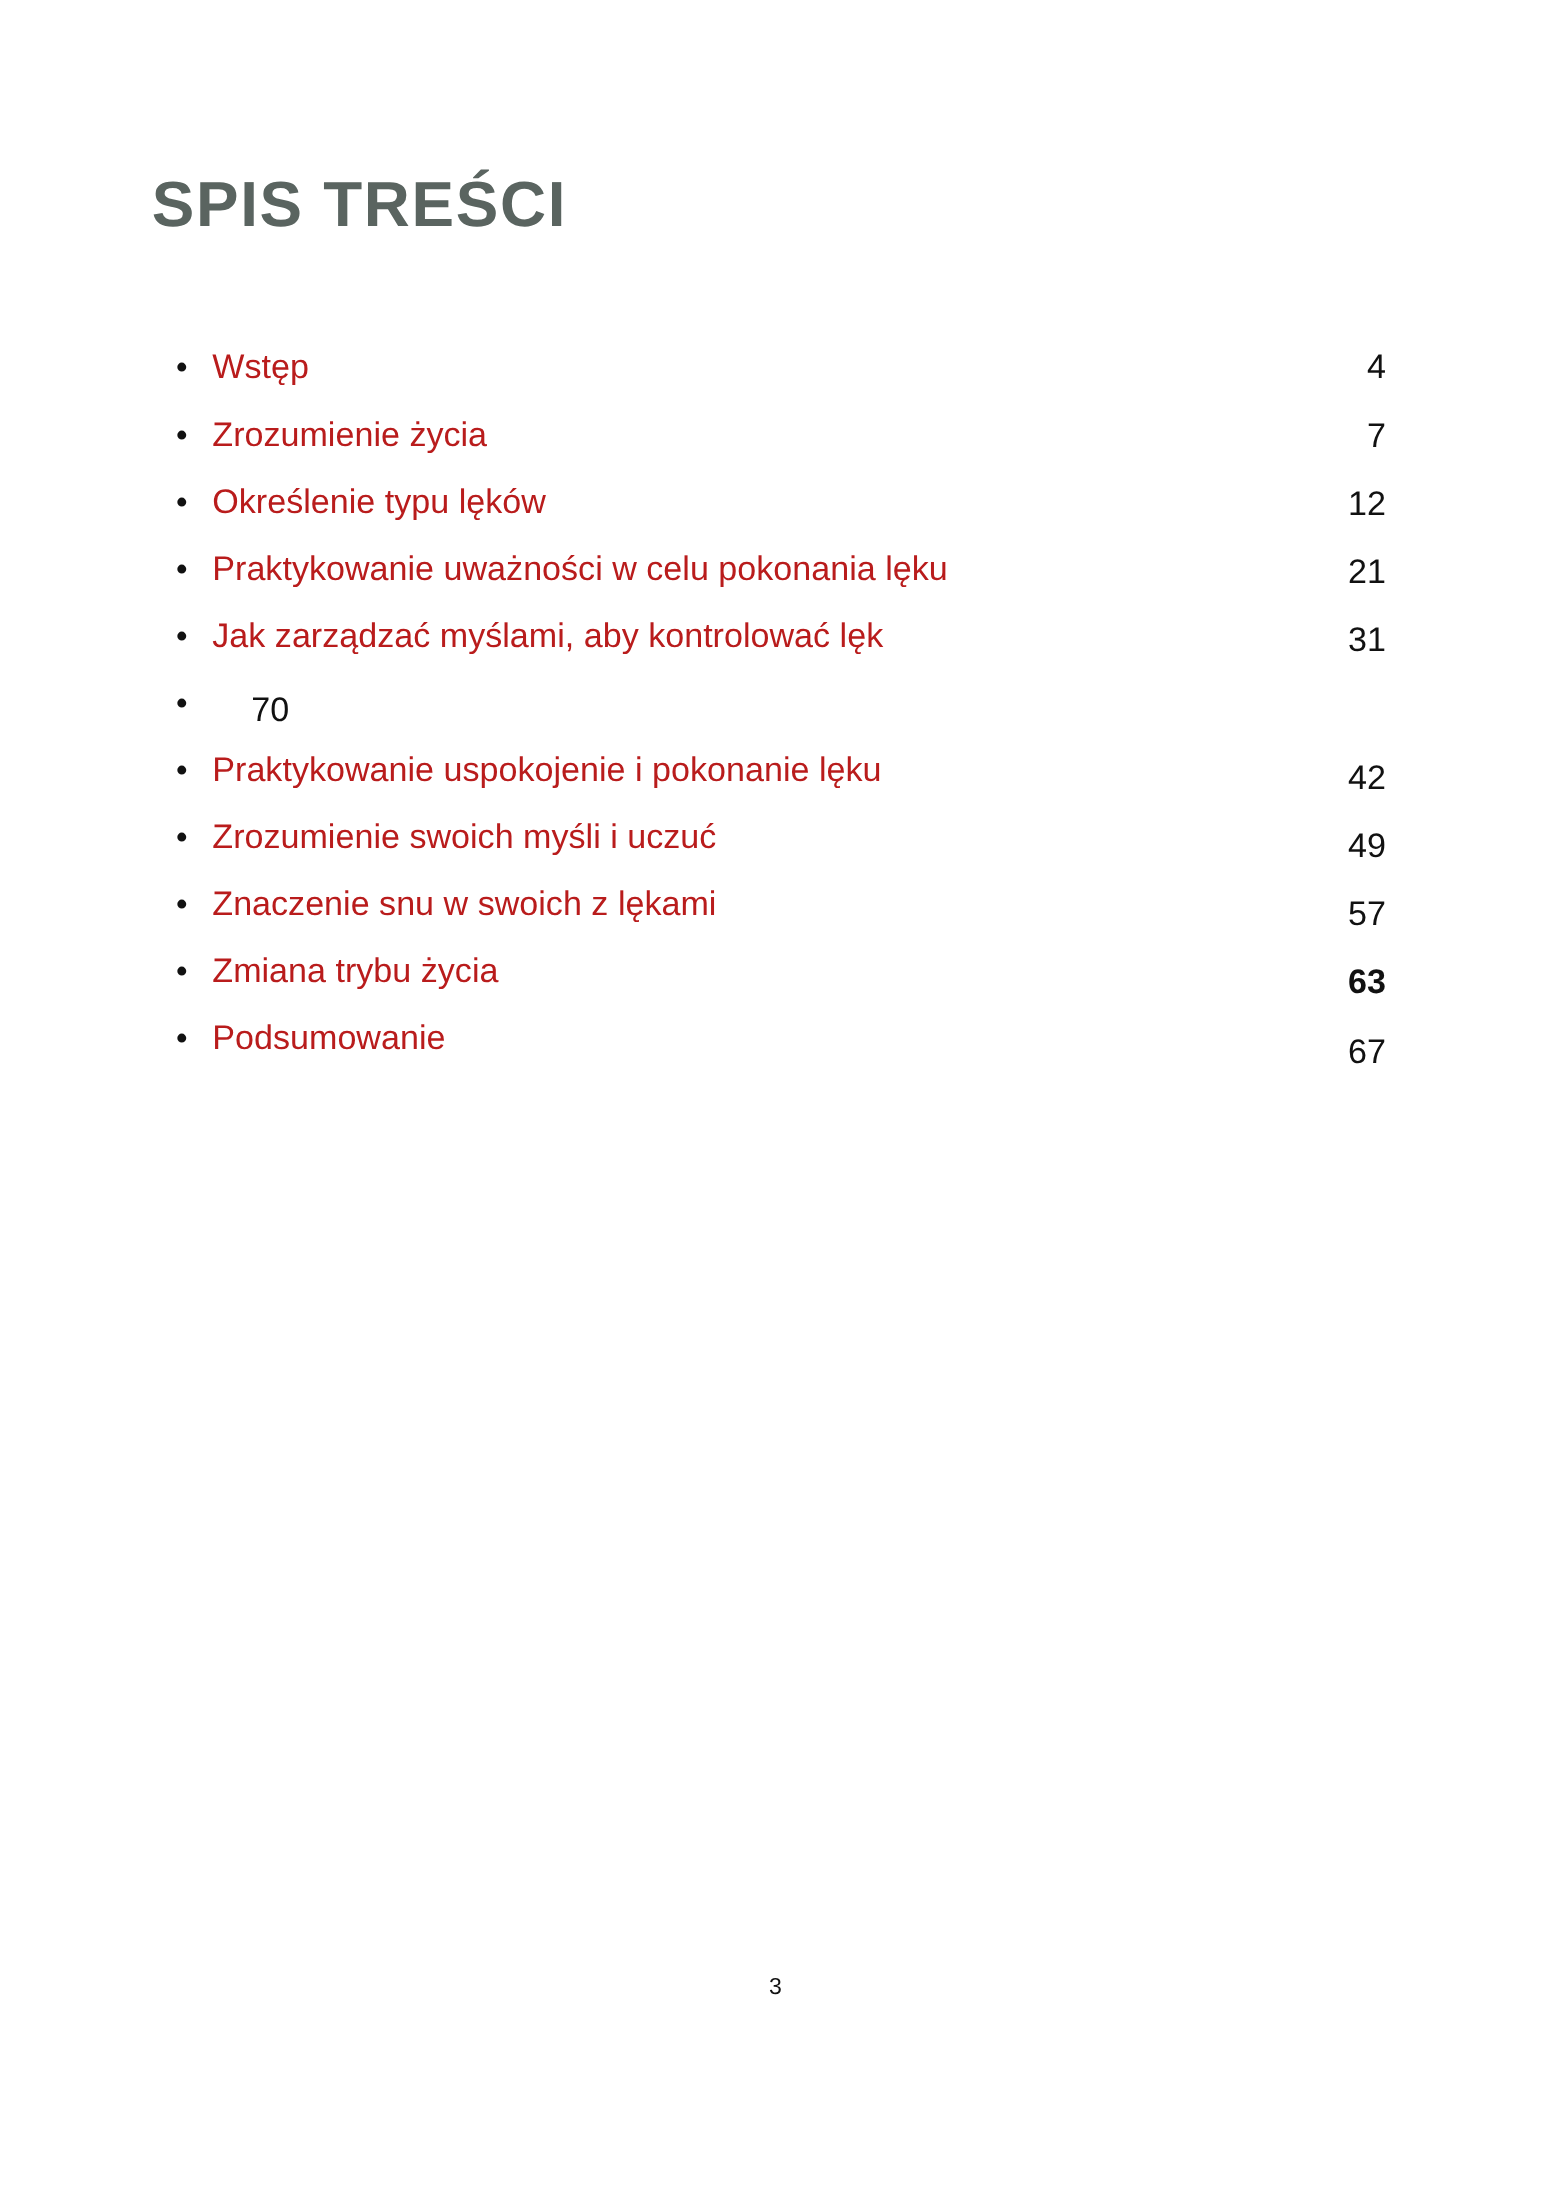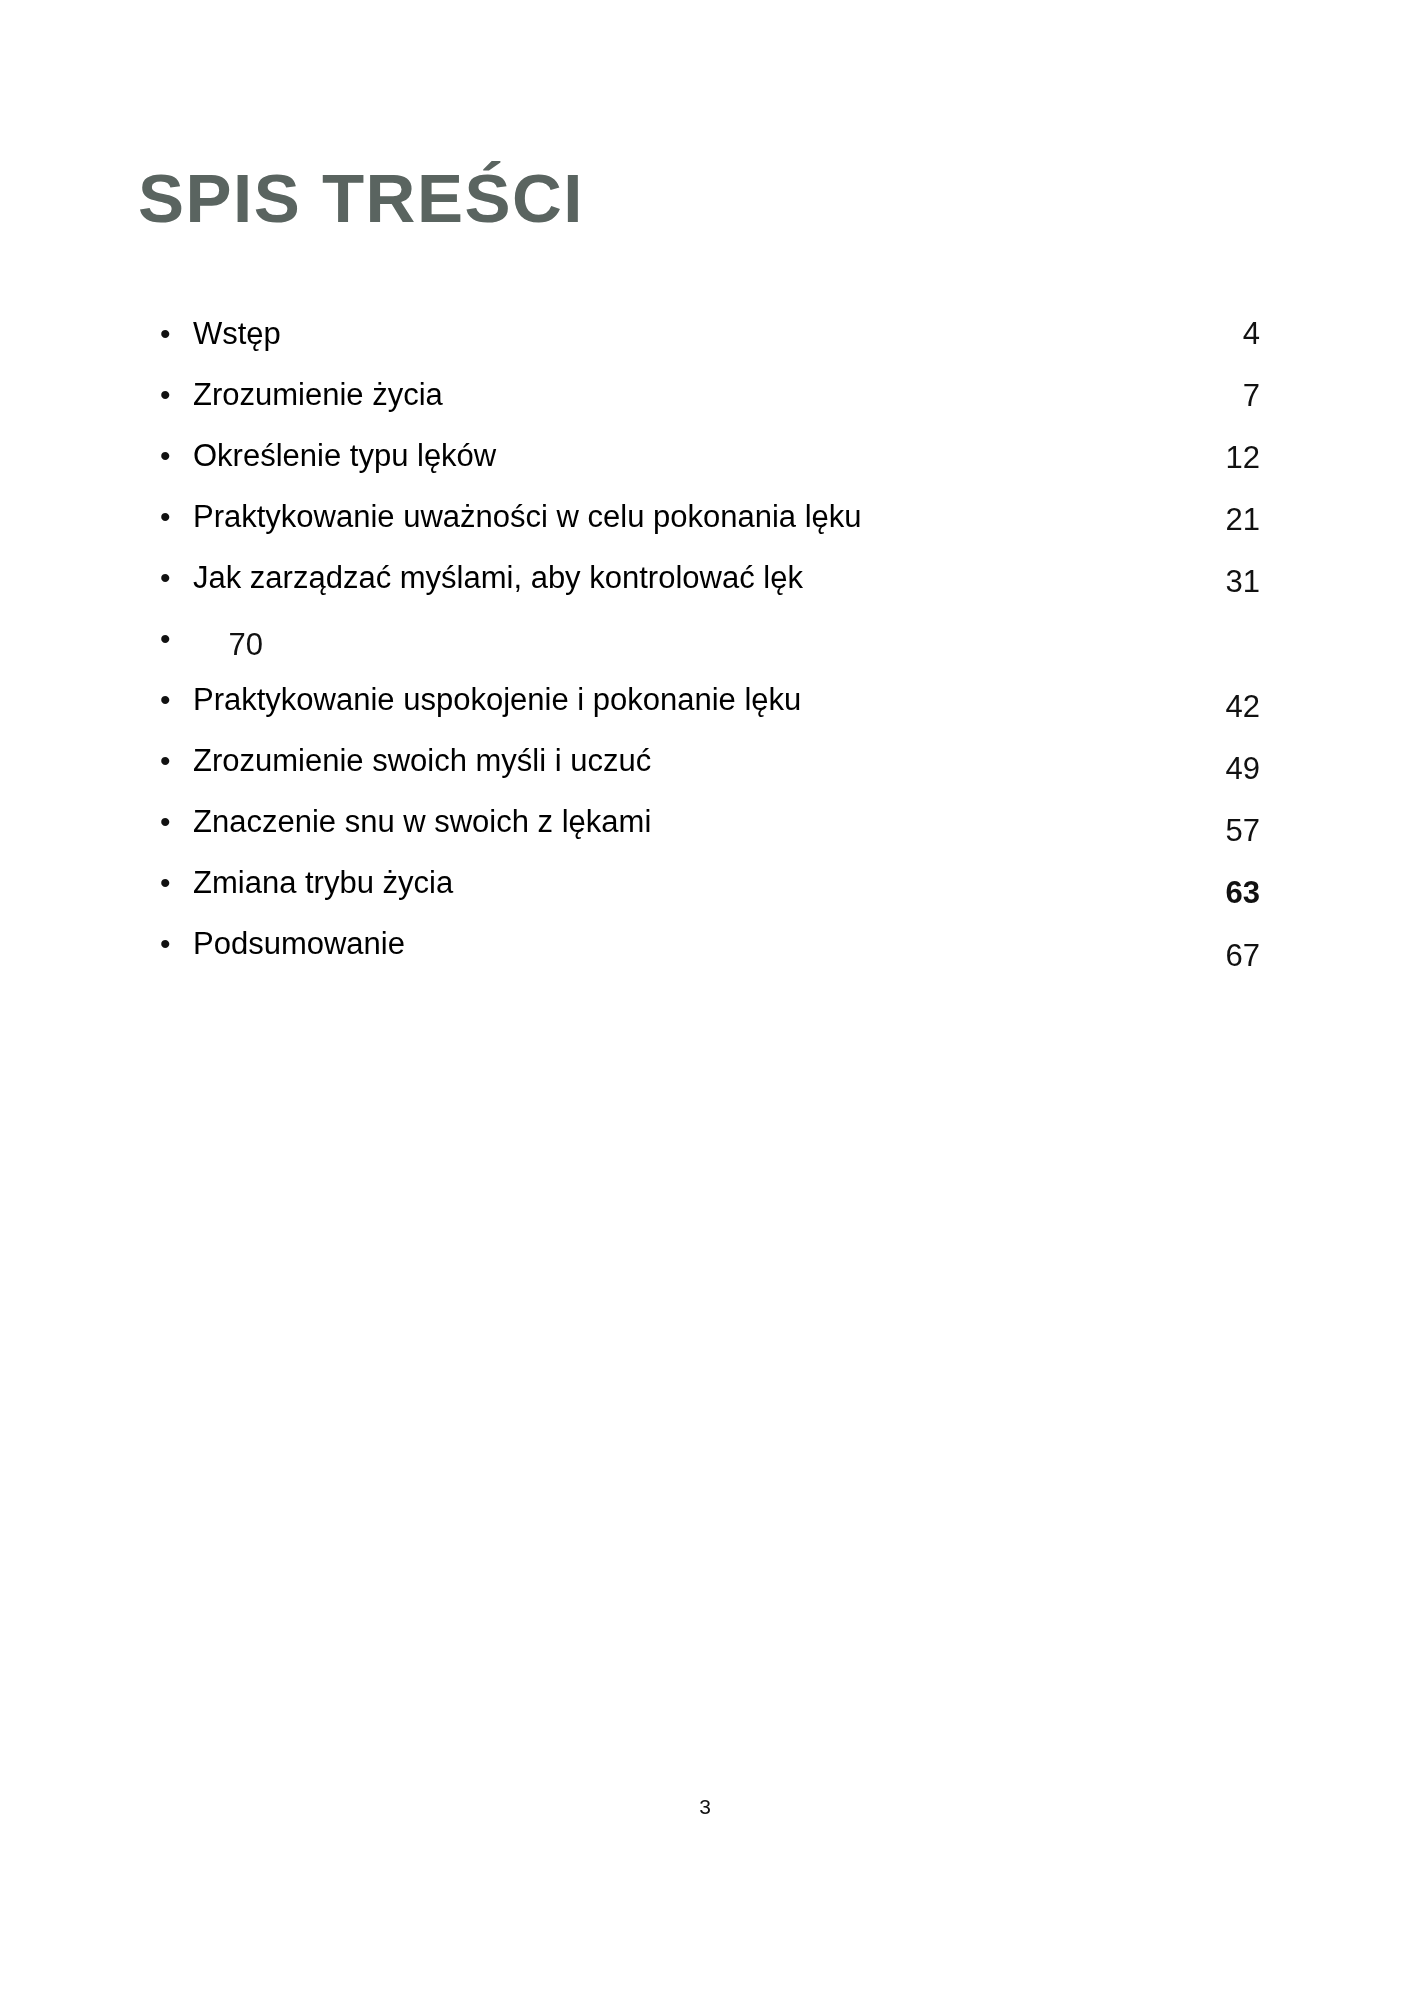--- a/index.html
+++ b/index.html
@@ -21,21 +21,21 @@
     position: absolute;
     inset: 0;
     background: #ffffff;
   }
 
   
   .toc-title {
     position: absolute;
     left: 138px;
     top: 118px;
-    font-size: 69px;
+    font-size: 58px;
     line-height: 1.0;
     font-weight: 700;
     letter-spacing: 1.5px;
     color: #5a6460;
     white-space: nowrap;
     text-align: center;
   }
 
   
   .toc-list {
@@ -60,21 +60,21 @@
     font-size: 30px;
     line-height: 1;
     text-align: left;
   }
   .bullet-icon::before {
     content: "\2022";
   }
 
   .toc-entry-label {
     flex: 1 1 auto;
-    color: #000000;
+    color: #b91c1c;
     font-size: 31px;
     line-height: 1;
     white-space: nowrap;
   }
 
   .toc-entry-page {
     flex: 0 0 auto;
     width: 70px;
     text-align: right;
     color: #111111;

